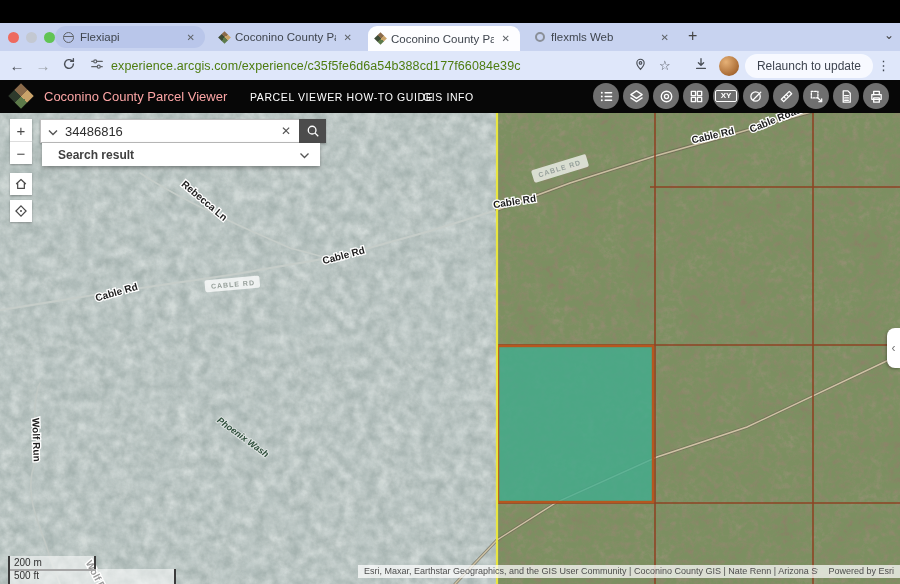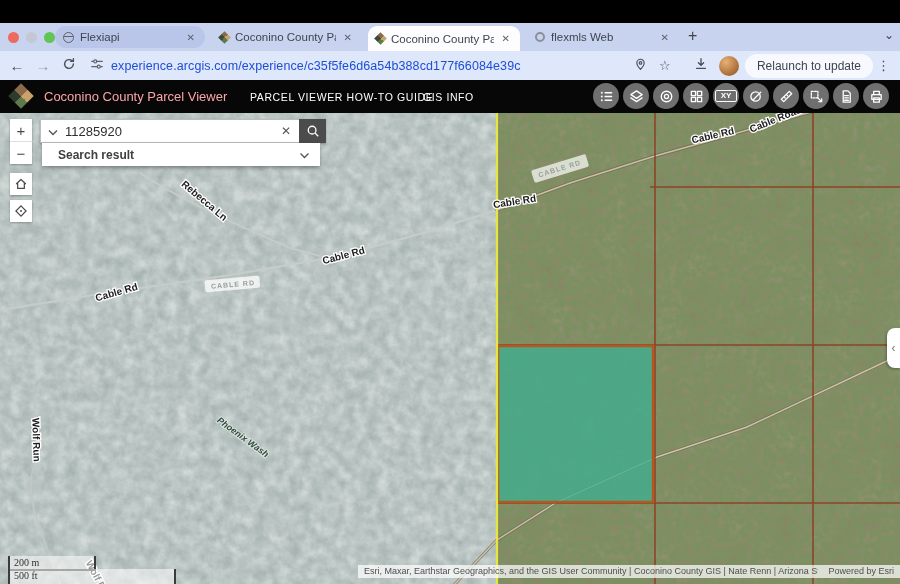--- a/index.html
+++ b/index.html
@@ -28,21 +28,21 @@
   .fav-globe:before{content:"";position:absolute;left:0;right:0;top:44%;border-top:1px solid #5f6368;}
   .fav-ring{width:10px;height:10px;flex:0 0 10px;border:2.4px solid #8a8f98;border-radius:50%;box-sizing:border-box;}
   .newtab{position:absolute;left:688px;top:4px;font-size:16px;color:#444;}
   .tab-overflow{position:absolute;right:6px;top:5px;font-size:12px;color:#444;}
 
   .toolbar{position:absolute;left:0;top:51px;width:900px;height:29px;background:#dfe7fa;
            display:flex;align-items:center;}
   .navbtn{font-size:15px;color:#4a4f57;width:26px;text-align:center;}
   .navbtn.dim{color:#9aa0a6;}
   .tune-icon{margin-left:8px;margin-right:7px;}
-  .urltext{font-size:12.5px;color:#1d4ed8;letter-spacing:.1px;flex:1;white-space:nowrap;overflow:hidden;}
+  .urltext{font-size:12.5px;color:#4d7c0f;letter-spacing:.1px;flex:1;white-space:nowrap;overflow:hidden;}
   .tb-ico{width:24px;text-align:center;color:#4a4f57;font-size:13px;}
   .avatar{width:20px;height:20px;border-radius:50%;margin:0 6px;
           background:radial-gradient(circle at 35% 30%,#e6b177,#a96b34 70%,#7a4a22);}
   .relaunch{background:#f7f9ff;border-radius:14px;padding:5px 12px;font-size:12px;
             color:#3f4550;margin-right:4px;white-space:nowrap;}
   .menu-dots{color:#3f4550;font-size:13px;margin-right:10px;}
 
   
   .appbar{position:absolute;left:0;top:80px;width:900px;height:33px;background:#070707;}
   .logo{position:absolute;left:12px;top:7px;width:18px;height:18px;transform:rotate(45deg);
@@ -81,21 +81,21 @@
         font-size:15px;color:#4a4a4a;}
   .zbtn + .zbtn{border-top:1px solid #ddd;}
   .sqbtn{position:absolute;left:10px;width:22px;height:22px;background:#fff;display:flex;
          align-items:center;justify-content:center;box-shadow:0 1px 2px rgba(0,0,0,.3);}
   .sqbtn.home{top:60px;} .sqbtn.locate{top:87px;}
 
   .watermark{position:absolute;left:2px;top:430px;font-size:23px;letter-spacing:1px;
              color:rgba(232,237,237,.85);white-space:nowrap;}
   .scalebar{position:absolute;left:8px;top:443px;font-size:10px;color:#323232;}
   .sb-box{background:rgba(255,255,255,.55);border:2px solid #3b3b3b;border-top:none;
-          box-sizing:border-box;padding:1px 0 0 4px;height:15px;line-height:12px;font-family:Liberation Serif, serif;}
+          box-sizing:border-box;padding:1px 0 0 4px;height:15px;line-height:12px;}
   .sb-box.m{width:88px;} .sb-box.ft{width:168px;border-top:none;margin-top:-2px;height:17px;}
 
   .attribution{position:absolute;right:0;top:452px;width:542px;height:13px;
                background:rgba(255,255,255,.72);display:flex;justify-content:space-between;
                font-size:9px;line-height:13px;color:#4e4e4e;padding:0 6px;box-sizing:border-box;}
   .attribution .left{white-space:nowrap;overflow:hidden;}
   .attribution .right{white-space:nowrap;margin-left:10px;}
 
   .panel-toggle{position:absolute;right:0;top:215px;width:13px;height:40px;background:#fff;
                 border-radius:8px 0 0 8px;box-shadow:-1px 1px 3px rgba(0,0,0,.3);
@@ -334,21 +334,21 @@
       <span class="right">Powered by Esri</span>
     </div>
 
     <div class="searchbox">
       <div class="search-input">
         <span class="chev">
           <svg width="10" height="7" viewBox="0 0 10 7">
               <path d="M1 1.5 5 5.5 9 1.5" fill="none" stroke="#555" stroke-width="1.4"></path>
             </svg>
         </span>
-        <span class="val">11285920</span>
+        <span class="val">34486816</span>
         <span class="clr">✕</span>
       </div>
       <div class="search-btn">
         <svg width="14" height="14" viewBox="0 0 16 16">
             <circle cx="7" cy="7" r="4.4" fill="none" stroke="#fff" stroke-width="1.5"></circle>
             <path d="M10.4 10.4 14 14" stroke="#fff" stroke-width="1.5"></path>
           </svg>
       </div>
     </div>
     <div class="result-row">

